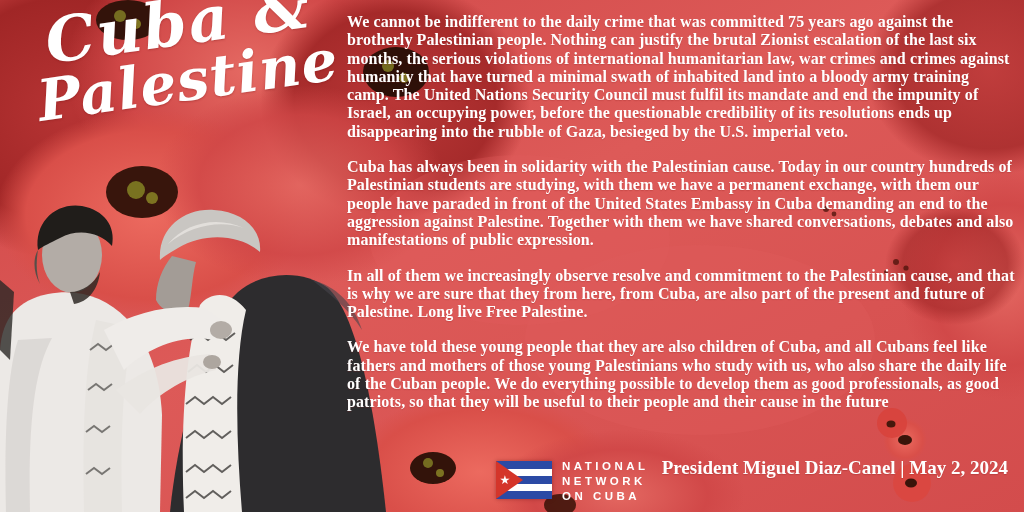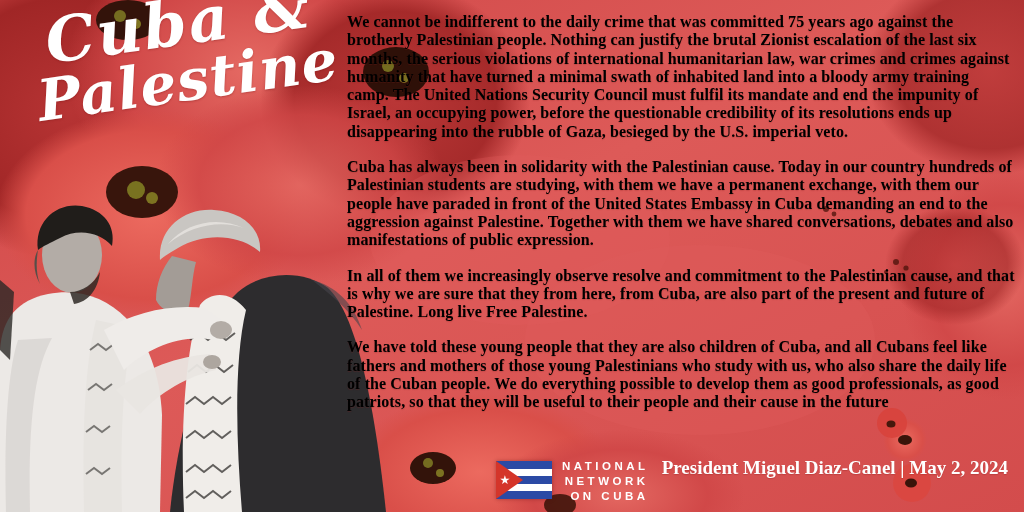--- a/index.html
+++ b/index.html
@@ -16,41 +16,41 @@
     transform:rotate(-8deg);transform-origin:left top;
     color:#ffffff;font-family:"DejaVu Serif",serif;
     font-style:italic;font-weight:bold;line-height:.95;
     text-shadow:0 1px 2px rgba(120,20,20,.35);
   }
   .title .l1{display:block;font-size:62px;padding-left:16px;letter-spacing:2px;}
   .title .l2{display:block;font-size:57px;letter-spacing:1px;}
 
   .text-col{
     position:absolute;left:347px;top:13px;width:668px;
-    color:#000000;font-family:"Liberation Serif",serif;font-weight:bold;
+    color:#ffffff;font-family:"Liberation Serif",serif;font-weight:bold;
     font-size:16px;line-height:18.3px;letter-spacing:.1px;
     text-shadow:0 1px 1px rgba(140,30,30,.25);
   }
   .text-col p{margin:0 0 17px 0;}
 
   .flag{position:absolute;left:496px;top:461px;width:56px;height:38px;
     background:linear-gradient(180deg,
       #2b4aa5 0 20%,#ffffff 20% 40%,#2b4aa5 40% 60%,
       #ffffff 60% 80%,#2b4aa5 80% 100%);
     box-shadow:0 0 4px rgba(90,10,10,.4);}
   .flag .tri{position:absolute;left:0;top:0;width:27px;height:38px;
     background:#d4352a;clip-path:polygon(0 0,100% 50%,0 100%);}
   .flag .star{position:absolute;left:2px;top:12px;width:14px;
     color:#ffffff;font-size:12px;line-height:14px;text-align:center;
     font-family:"DejaVu Sans",sans-serif;}
 
   .org-text{
     position:absolute;left:562px;top:459px;
     color:#ffffff;font-family:"Liberation Sans",sans-serif;font-weight:bold;
-    font-size:11.5px;letter-spacing:3.5px;line-height:15px;text-align:right;
+    font-size:11.5px;letter-spacing:3.5px;line-height:15px;
   }
   .attribution{
     position:absolute;right:16px;top:457px;
     color:#ffffff;font-family:"Liberation Serif",serif;font-weight:bold;
     font-size:19px;text-shadow:0 1px 1px rgba(140,30,30,.3);
   }
 </style>
 </head>
 <body>
 

